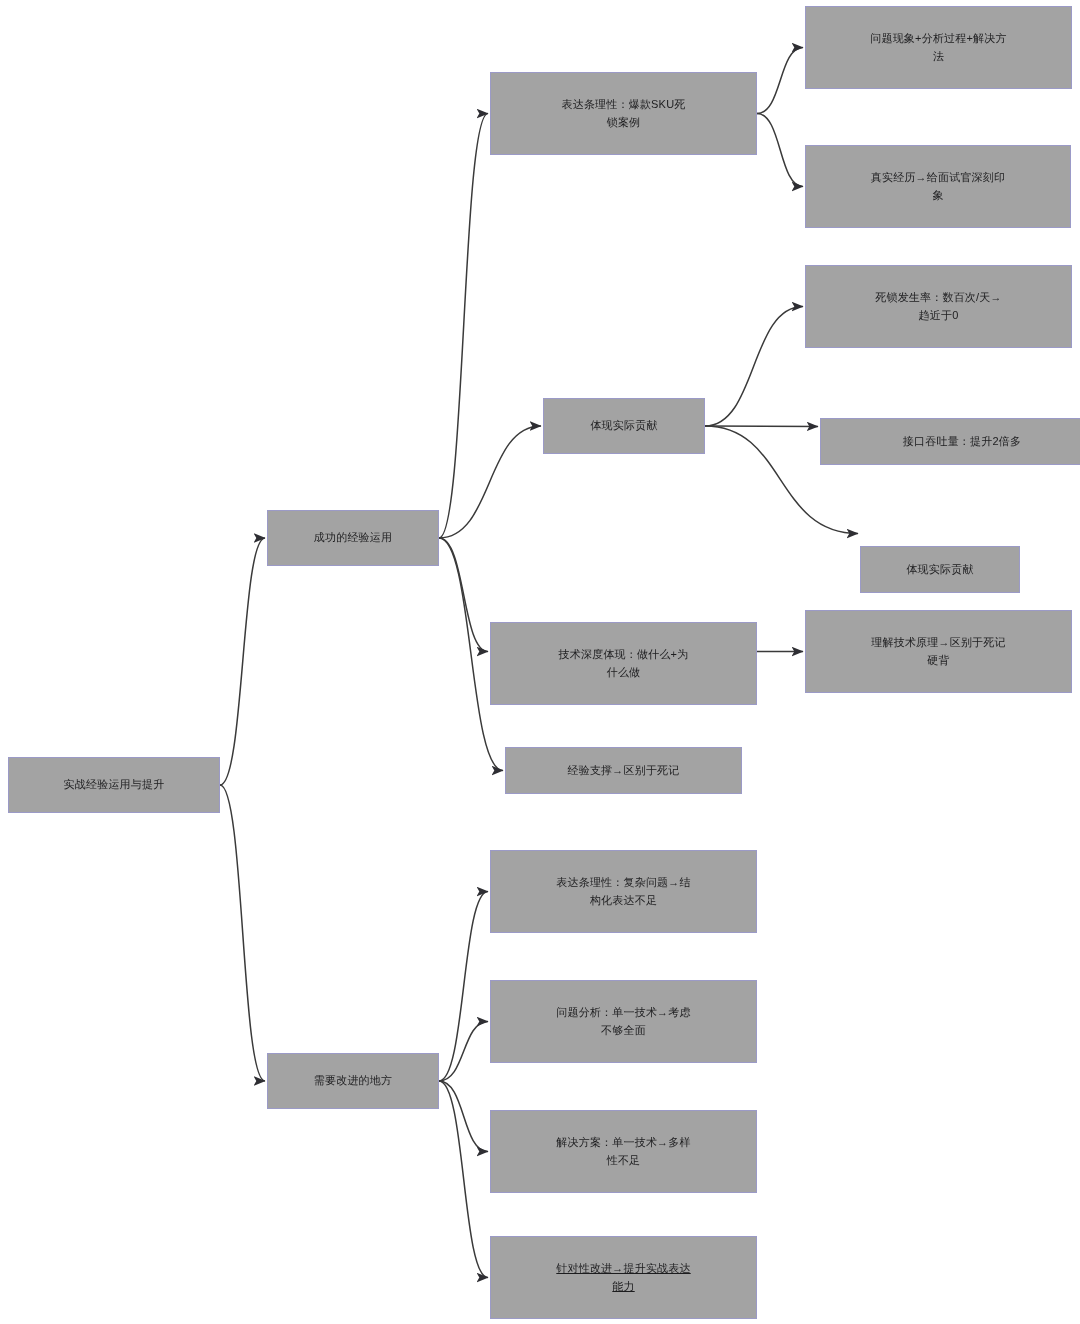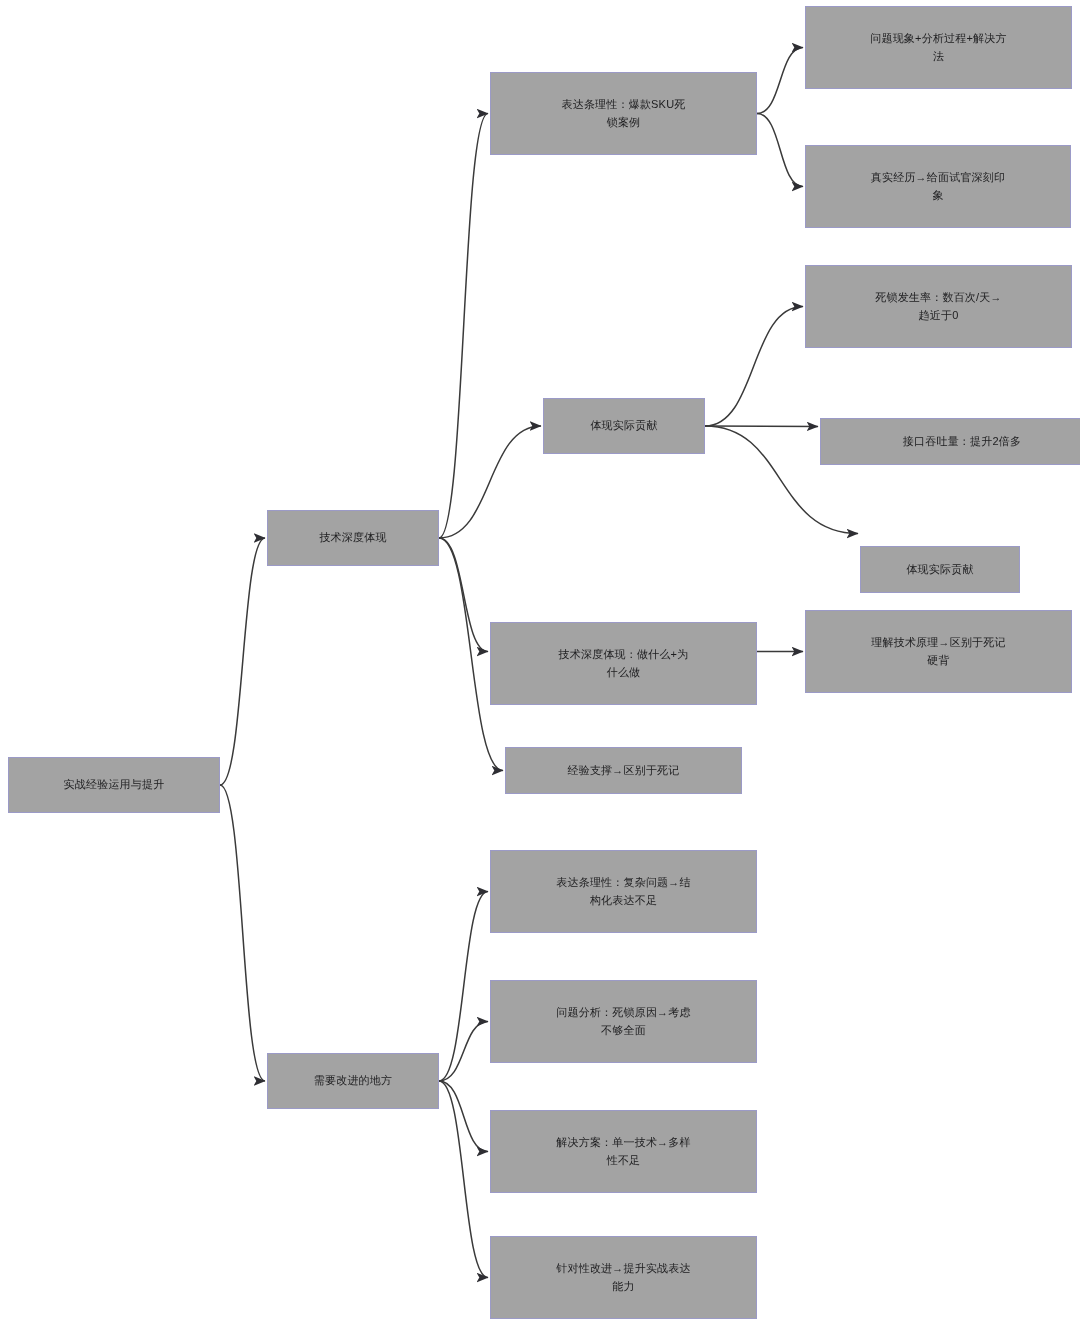--- a/index.html
+++ b/index.html
@@ -67,21 +67,21 @@
         <path d="M757,651.5 L803,651.5" marker-end="url(#arrow)"></path>
         <path d="M439,1081 C465.52,1081 461.95,891.5 488,891.5" marker-end="url(#arrow)"></path>
         <path d="M439,1081 C465.52,1081 461.95,1021.5 488,1021.5" marker-end="url(#arrow)"></path>
         <path d="M439,1081 C465.52,1081 461.95,1151.5 488,1151.5" marker-end="url(#arrow)"></path>
         <path d="M439,1081 C465.52,1081 461.95,1277.5 488,1277.5" marker-end="url(#arrow)"></path>
       </g>
   </svg>
 
   <div class="node" style="left: 8px; top: 757px; width: 212px; height: 56px;">实战经验运用与提升</div>
 
-  <div class="node" style="left: 267px; top: 510px; width: 172px; height: 56px;">技术深度体现</div>
+  <div class="node" style="left: 267px; top: 510px; width: 172px; height: 56px;">成功的经验运用</div>
   <div class="node" style="left: 267px; top: 1053px; width: 172px; height: 56px;">需要改进的地方</div>
 
   <div class="node" style="left: 490px; top: 72px; width: 267px; height: 83px;">表达条理性：爆款SKU死
 锁案例</div>
   <div class="node" style="left: 805px; top: 6px; width: 267px; height: 83px;">问题现象+分析过程+解决方
 法</div>
   <div class="node" style="left: 805px; top: 145px; width: 266px; height: 83px;">真实经历→给面试官深刻印
 象</div>
 
   <div class="node" style="left: 543px; top: 398px; width: 162px; height: 56px;">体现实际贡献</div>
@@ -92,19 +92,19 @@
 
   <div class="node" style="left: 490px; top: 610px; width: 267px; height: 83px; margin-top: 12px;">技术深度体现：做什么+为
 什么做</div>
   <div class="node" style="left: 805px; top: 610px; width: 267px; height: 83px;">理解技术原理→区别于死记
 硬背</div>
 
   <div class="node" style="left: 505px; top: 747px; width: 237px; height: 47px;">经验支撑→区别于死记</div>
 
   <div class="node" style="left: 490px; top: 850px; width: 267px; height: 83px;">表达条理性：复杂问题→结
 构化表达不足</div>
-  <div class="node" style="left: 490px; top: 980px; width: 267px; height: 83px;">问题分析：死锁原因→考虑
+  <div class="node" style="left: 490px; top: 980px; width: 267px; height: 83px;">问题分析：单一技术→考虑
 不够全面</div>
   <div class="node" style="left: 490px; top: 1110px; width: 267px; height: 83px;">解决方案：单一技术→多样
 性不足</div>
-  <div class="node" style="left: 490px; top: 1236px; width: 267px; height: 83px;">针对性改进→提升实战表达
+  <div class="node" style="left: 490px; top: 1236px; width: 267px; height: 83px; text-decoration: underline;">针对性改进→提升实战表达
 能力</div>
 </div>
 
 </body></html>

